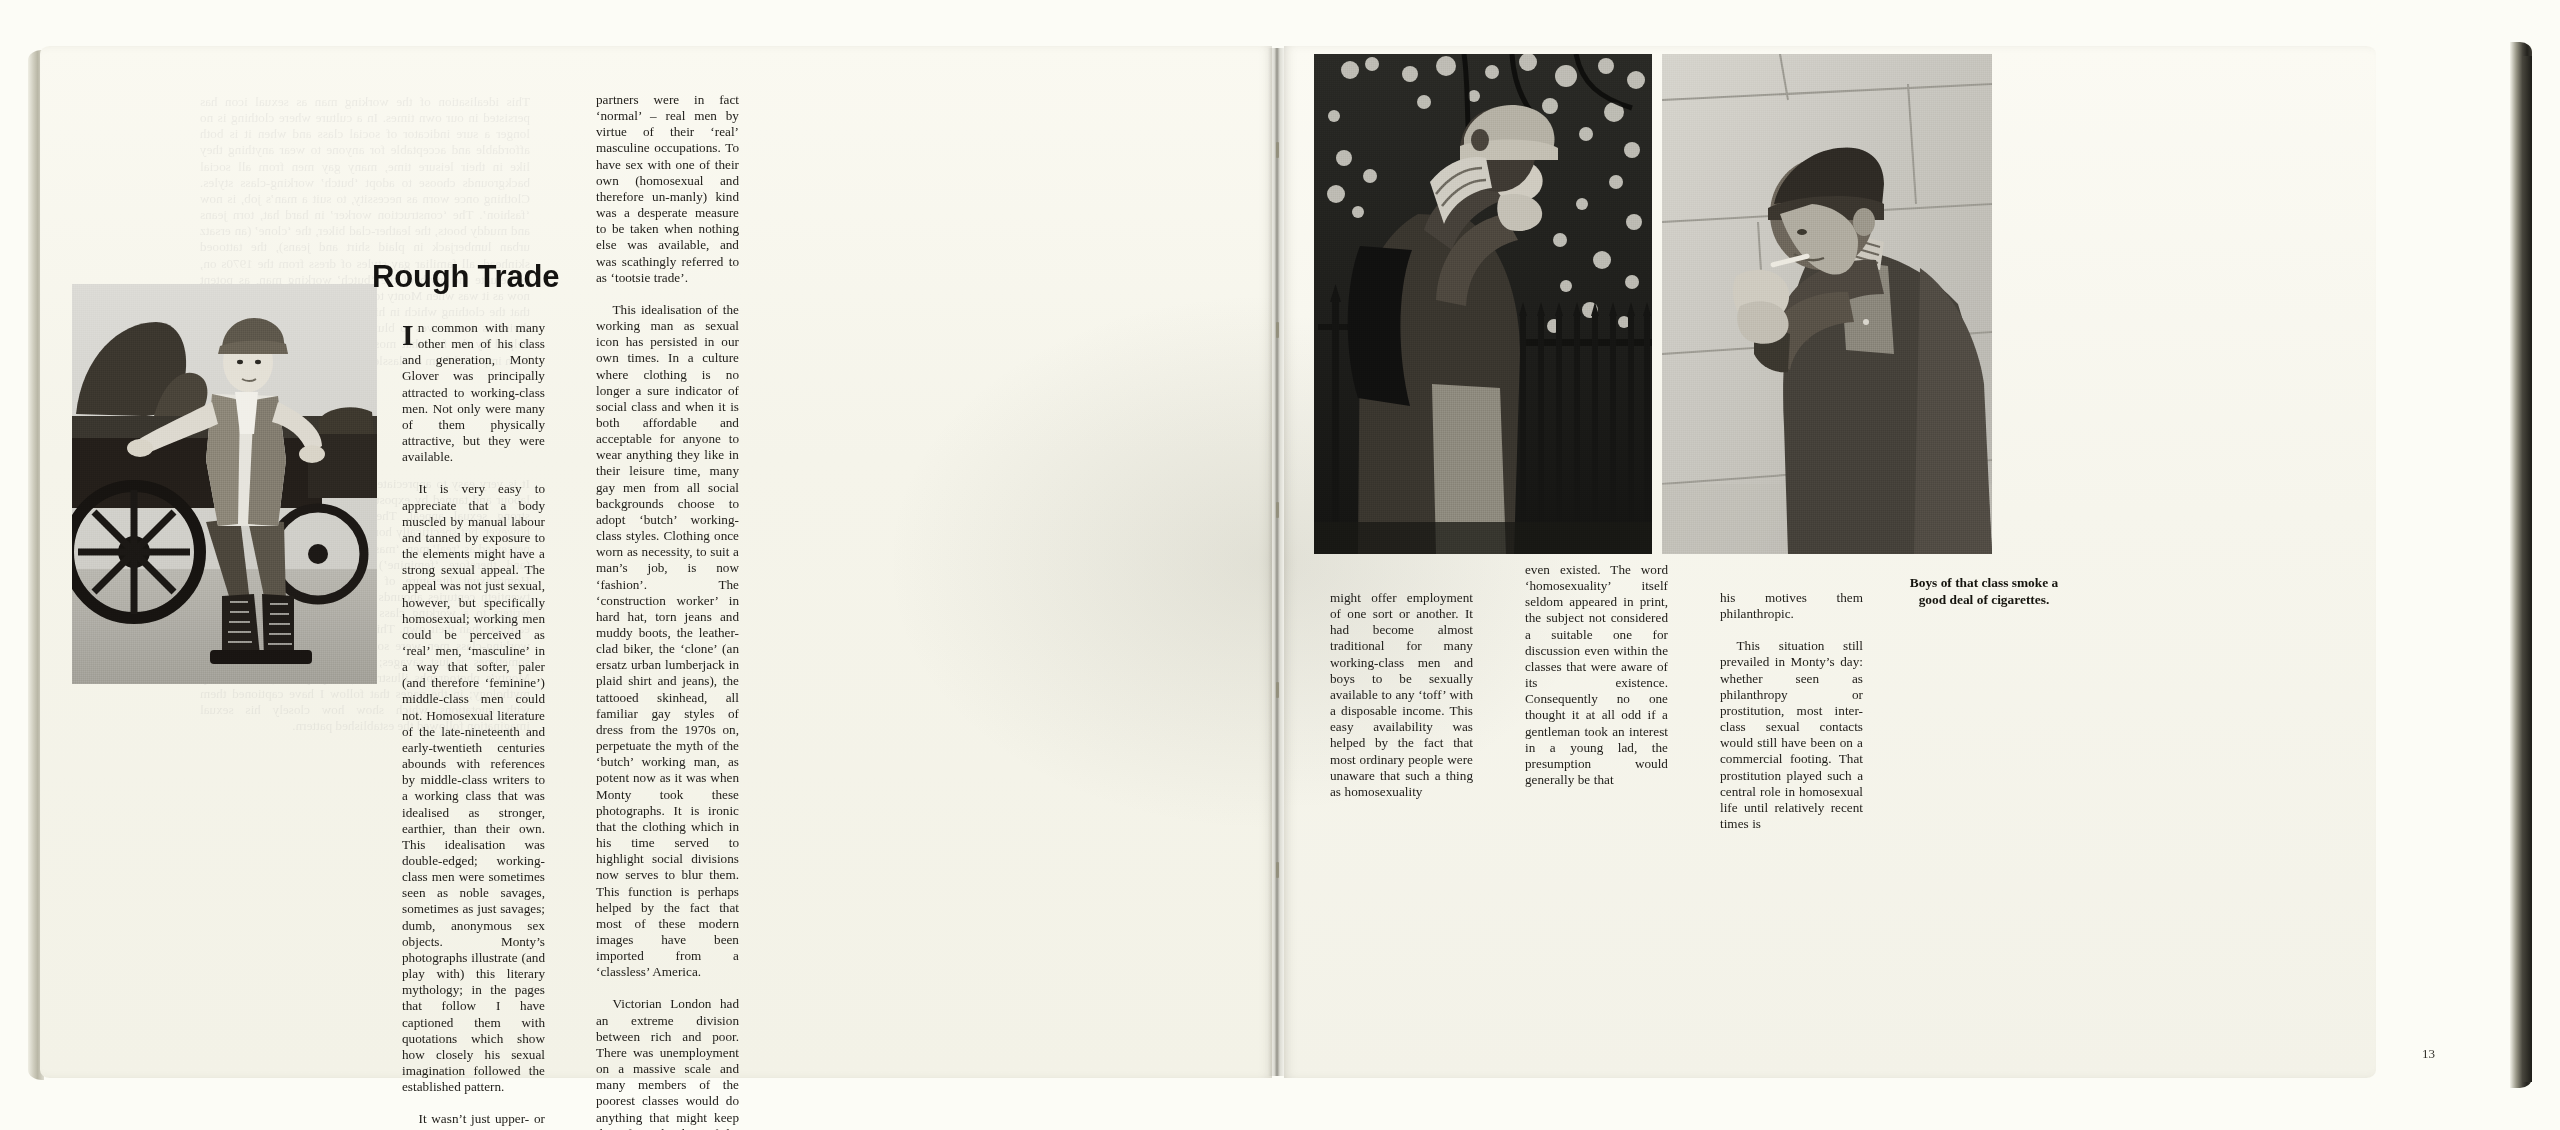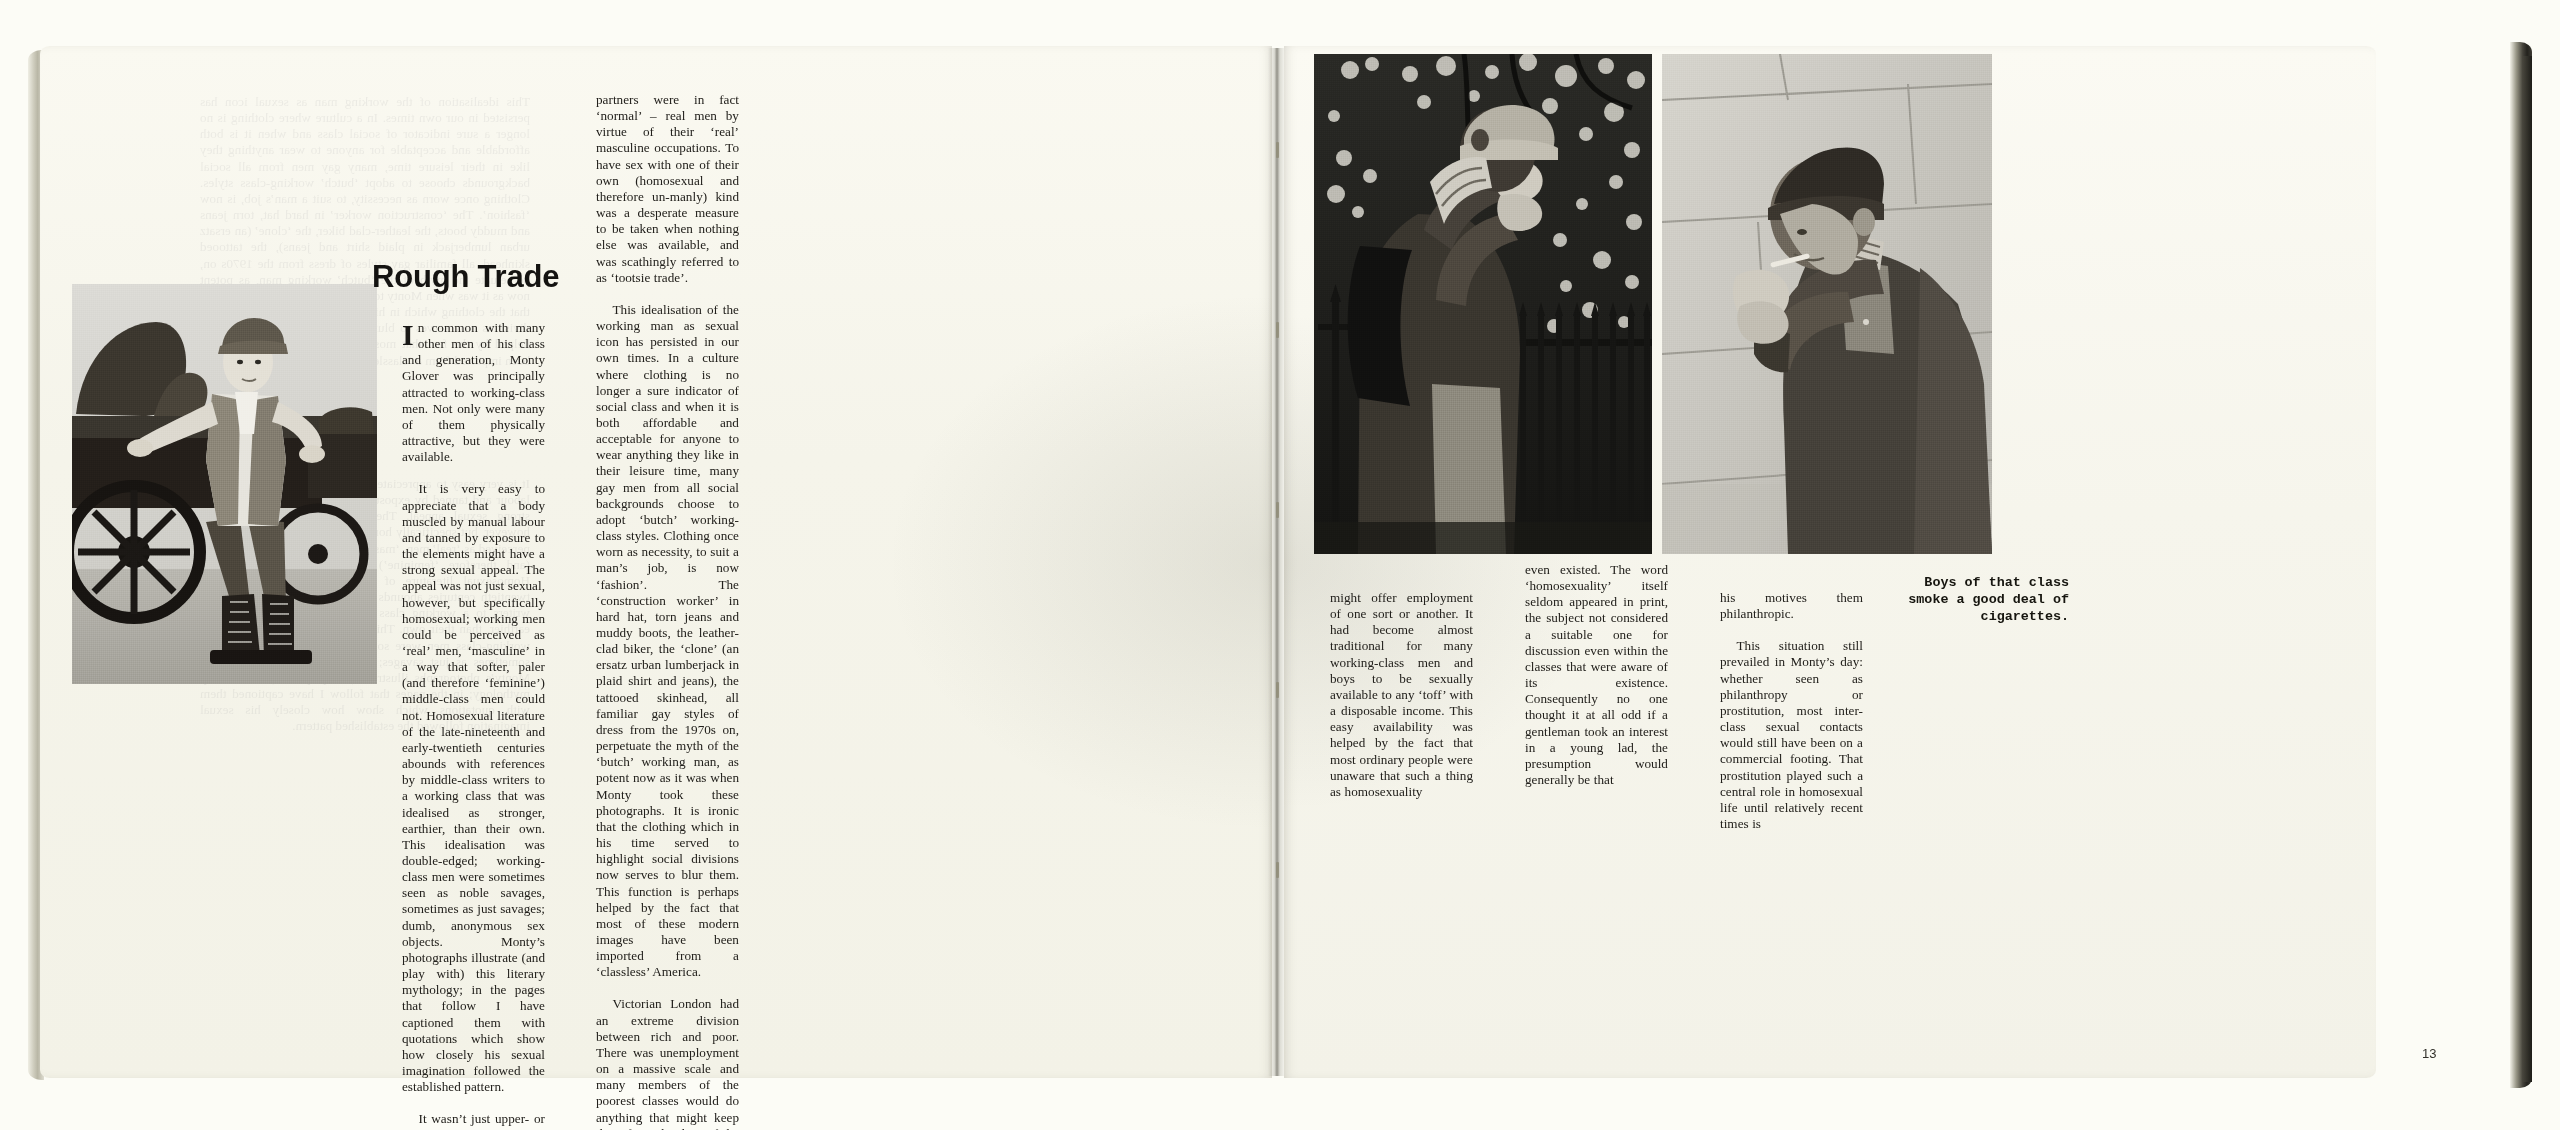--- a/index.html
+++ b/index.html
@@ -79,28 +79,28 @@
   .dropcap{
     float:left;
     font-family:"Liberation Serif",serif;
     font-weight:bold;
     font-size:30px;line-height:26px;
     margin:2px 4px 0 0;
     color:#1a1917;
   }
   .caption{
     position:absolute;
-    font-family:Liberation Mono, monospace;
+    font-family:Liberation Serif, serif;
     font-weight:bold;font-size:13.4px;line-height:17.2px;
     color:#16150f;
-    text-align:right;
+    text-align:center;
   }
   .folio{
     position:absolute;
-    font-family:Liberation Sans, sans-serif;
+    font-family:Liberation Serif, serif;
     font-size:13px;color:#33312b;
   }
   
   .ghost{
     position:absolute;
     font-size:13.2px;line-height:16.15px;text-align:justify;
     color:rgba(90,95,110,.085);
     transform:scaleX(-1);
     pointer-events:none;
     user-select:none;

